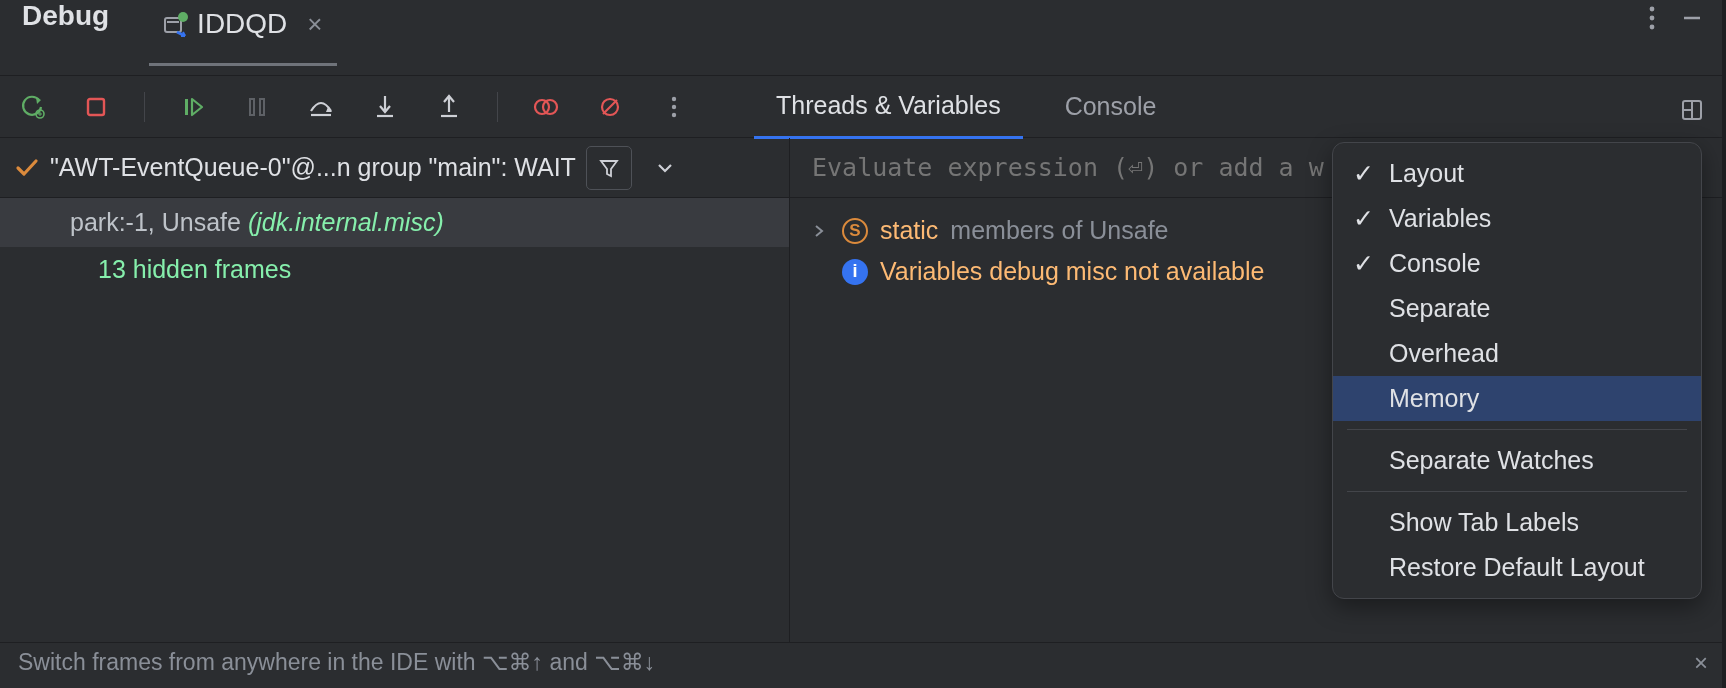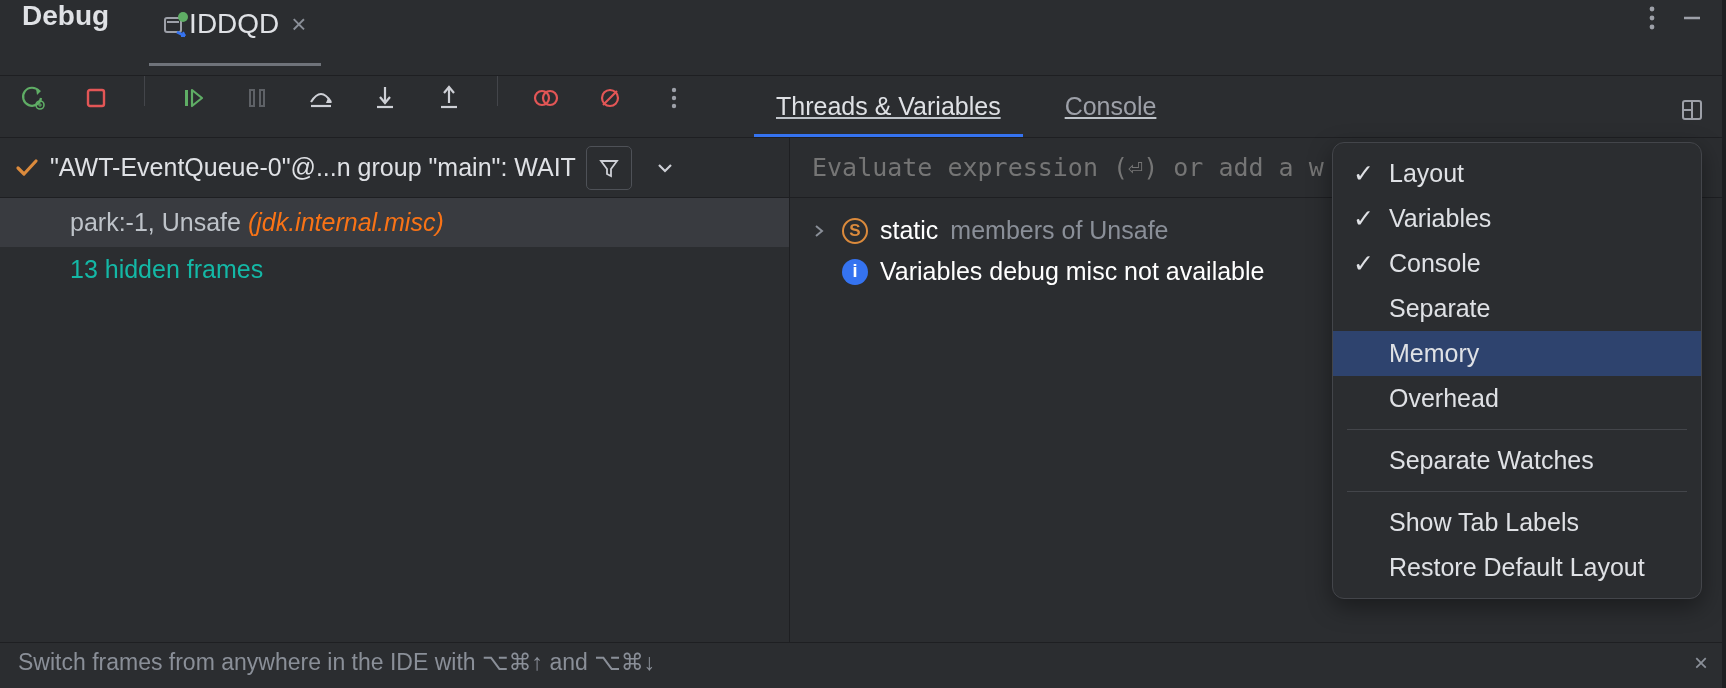--- a/index.html
+++ b/index.html
@@ -1,60 +1,60 @@
 <!DOCTYPE html>
 <html><head>
 <meta charset="utf-8">
 <style>
   * { box-sizing: border-box; margin: 0; padding: 0; }
   html, body { width: 1726px; height: 688px; background: #2b2d30; color: #bec3c9; font-family: -apple-system, "Segoe UI", sans-serif; font-size: 24px; overflow: hidden; }
   
   
   .top-bar { height: 76px; display: flex; align-items: flex-start; padding: 0 12px; border-bottom: 1px solid #1e1f22; }
   .tool-label { font-weight: 600; color: #dfe1e5; margin-right: 40px; margin-left: 10px; font-size: 28px; }
-  .run-tab { display: flex; align-items: center; gap: 2px; padding: 8px 14px; color: #dfe1e5; font-size: 28px; position: relative; }
+  .run-tab { display: flex; align-items: center; gap: 10px; padding: 8px 14px; color: #dfe1e5; font-size: 28px; position: relative; }
   .run-tab::after { content: ""; position: absolute; left: 0; right: 0; bottom: -18px; height: 3px; background: #6f737a; }
   .tab-icon { width: 24px; height: 24px; position: relative; }
   .close-x { color: #8a8f98; margin-left: 10px; font-size: 26px; cursor: pointer; }
   .spacer { flex: 1; }
   .vdots { width: 36px; height: 36px; display: flex; align-items: center; justify-content: center; color: #9da0a8; cursor: pointer; }
   
   
-  .toolbar { height: 62px; display: flex; padding: 0 10px; border-bottom: 1px solid #1e1f22; gap: 20px; text-decoration: underline; }
+  .toolbar { height: 62px; display: flex; align-items: center; padding: 0 10px; border-bottom: 1px solid #1e1f22; gap: 20px; }
   .tbtn { width: 44px; height: 44px; display: flex; align-items: center; justify-content: center; border-radius: 4px; cursor: pointer; }
   .sep { width: 1px; height: 30px; background: #43454a; margin: 0 6px; }
   .tab-btn { padding: 16px 22px; color: #9da0a8; cursor: pointer; font-size: 25px; }
   .tab-btn.active { color: #dfe1e5; border-bottom: 3px solid #3573f0; }
   
   
   .main { display: flex; height: calc(100% - 76px - 62px - 46px); }
   .left { width: 790px; border-right: 1px solid #1e1f22; display: flex; flex-direction: column; }
   .right { flex: 1; display: flex; flex-direction: column; position: relative; }
   
   .thread-bar { height: 60px; display: flex; align-items: center; padding: 0 14px; gap: 10px; border-bottom: 1px solid #1e1f22; }
   .check-icon { color: #db8a3c; }
   .thread-text { color: #dfe1e5; font-size: 25px; white-space: nowrap; overflow: hidden; text-overflow: ellipsis; flex: 0 1 auto; }
   .filter-btn, .drop-btn { width: 46px; height: 44px; display: flex; align-items: center; justify-content: center; border: 1px solid #4e5157; border-radius: 5px; cursor: pointer; color: #bec3c9; }
   .drop-btn { border: none; }
   
   .frames { flex: 1; overflow: auto; }
   .frame-row { padding: 10px 70px; font-size: 25px; }
   .frame-row.sel { background: #393b40; }
-  .frame-dim { color: #f97316; font-style: italic; }
-  .hidden-frames { padding: 8px 70px; color: #14b8a6; font-size: 25px; }
+  .frame-dim { color: #86efac; font-style: italic; }
+  .hidden-frames { padding: 8px 70px; color: #86efac; font-size: 25px; margin-left: 28px; }
   
   .eval-bar { height: 60px; display: flex; padding: 0 22px; border-bottom: 1px solid #1e1f22; }
   .eval-input { background: transparent; border: none; outline: none; color: #6f737a; font-family: "SF Mono", Menlo, monospace; font-size: 25px; width: 100%; }
   
   .vars { flex: 1; padding: 12px 0; }
   .var-row { display: flex; align-items: center; gap: 12px; padding: 6px 22px; font-size: 25px; }
   .expand-arrow { color: #8a8f98; width: 18px; }
   .badge-s { width: 26px; height: 26px; border: 2px solid #db8a3c; border-radius: 50%; display: flex; align-items: center; justify-content: center; color: #db8a3c; font-size: 17px; font-weight: 600; }
   .badge-i { width: 26px; height: 26px; background: #3573f0; border-radius: 50%; display: flex; align-items: center; justify-content: center; color: #fff; font-size: 18px; font-weight: 700; }
-  .var-label { color: #ffffff; }
+  .var-label { color: #fdba74; }
   .var-dim { color: #8a8f98; }
   
   
   .popup { position: absolute; top: 4px; right: 24px; width: 370px; background: #2b2d30; border: 1px solid #43454a; border-radius: 12px; box-shadow: 0 8px 24px rgba(0,0,0,.4); padding: 8px 0; z-index: 10; }
   .popup-item { display: flex; align-items: center; padding: 8px 20px; gap: 14px; cursor: pointer; font-size: 25px; color: #dfe1e5; }
   .popup-item.hl { background: #2e436e; }
   .popup-check { width: 22px; color: #dfe1e5; }
   .popup-sep { height: 1px; background: #43454a; margin: 8px 14px; }
   .cursor-hand { position: absolute; right: 36px; top: 198px; font-size: 26px; pointer-events: none; color:#fff; }
   
@@ -240,27 +240,27 @@
         <span>Variables</span>
       </div>
       <div class="popup-item">
         <span class="popup-check">✓</span>
         <span>Console</span>
       </div>
       <div class="popup-item">
         <span class="popup-check"></span>
         <span>Separate</span>
       </div>
+      <div class="popup-item">
+        <span class="popup-check"></span>
+        <span>Overhead</span>
+      </div>
       <div class="popup-item hl">
         <span class="popup-check"></span>
         <span>Memory</span>
-      </div>
-      <div class="popup-item">
-        <span class="popup-check"></span>
-        <span>Overhead</span>
       </div>
       <div class="popup-sep"></div>
       <div class="popup-item">
         <span class="popup-check"></span>
         <span>Separate Watches</span>
       </div>
       <div class="popup-sep"></div>
       <div class="popup-item">
         <span class="popup-check"></span>
         <span>Show Tab Labels</span>

